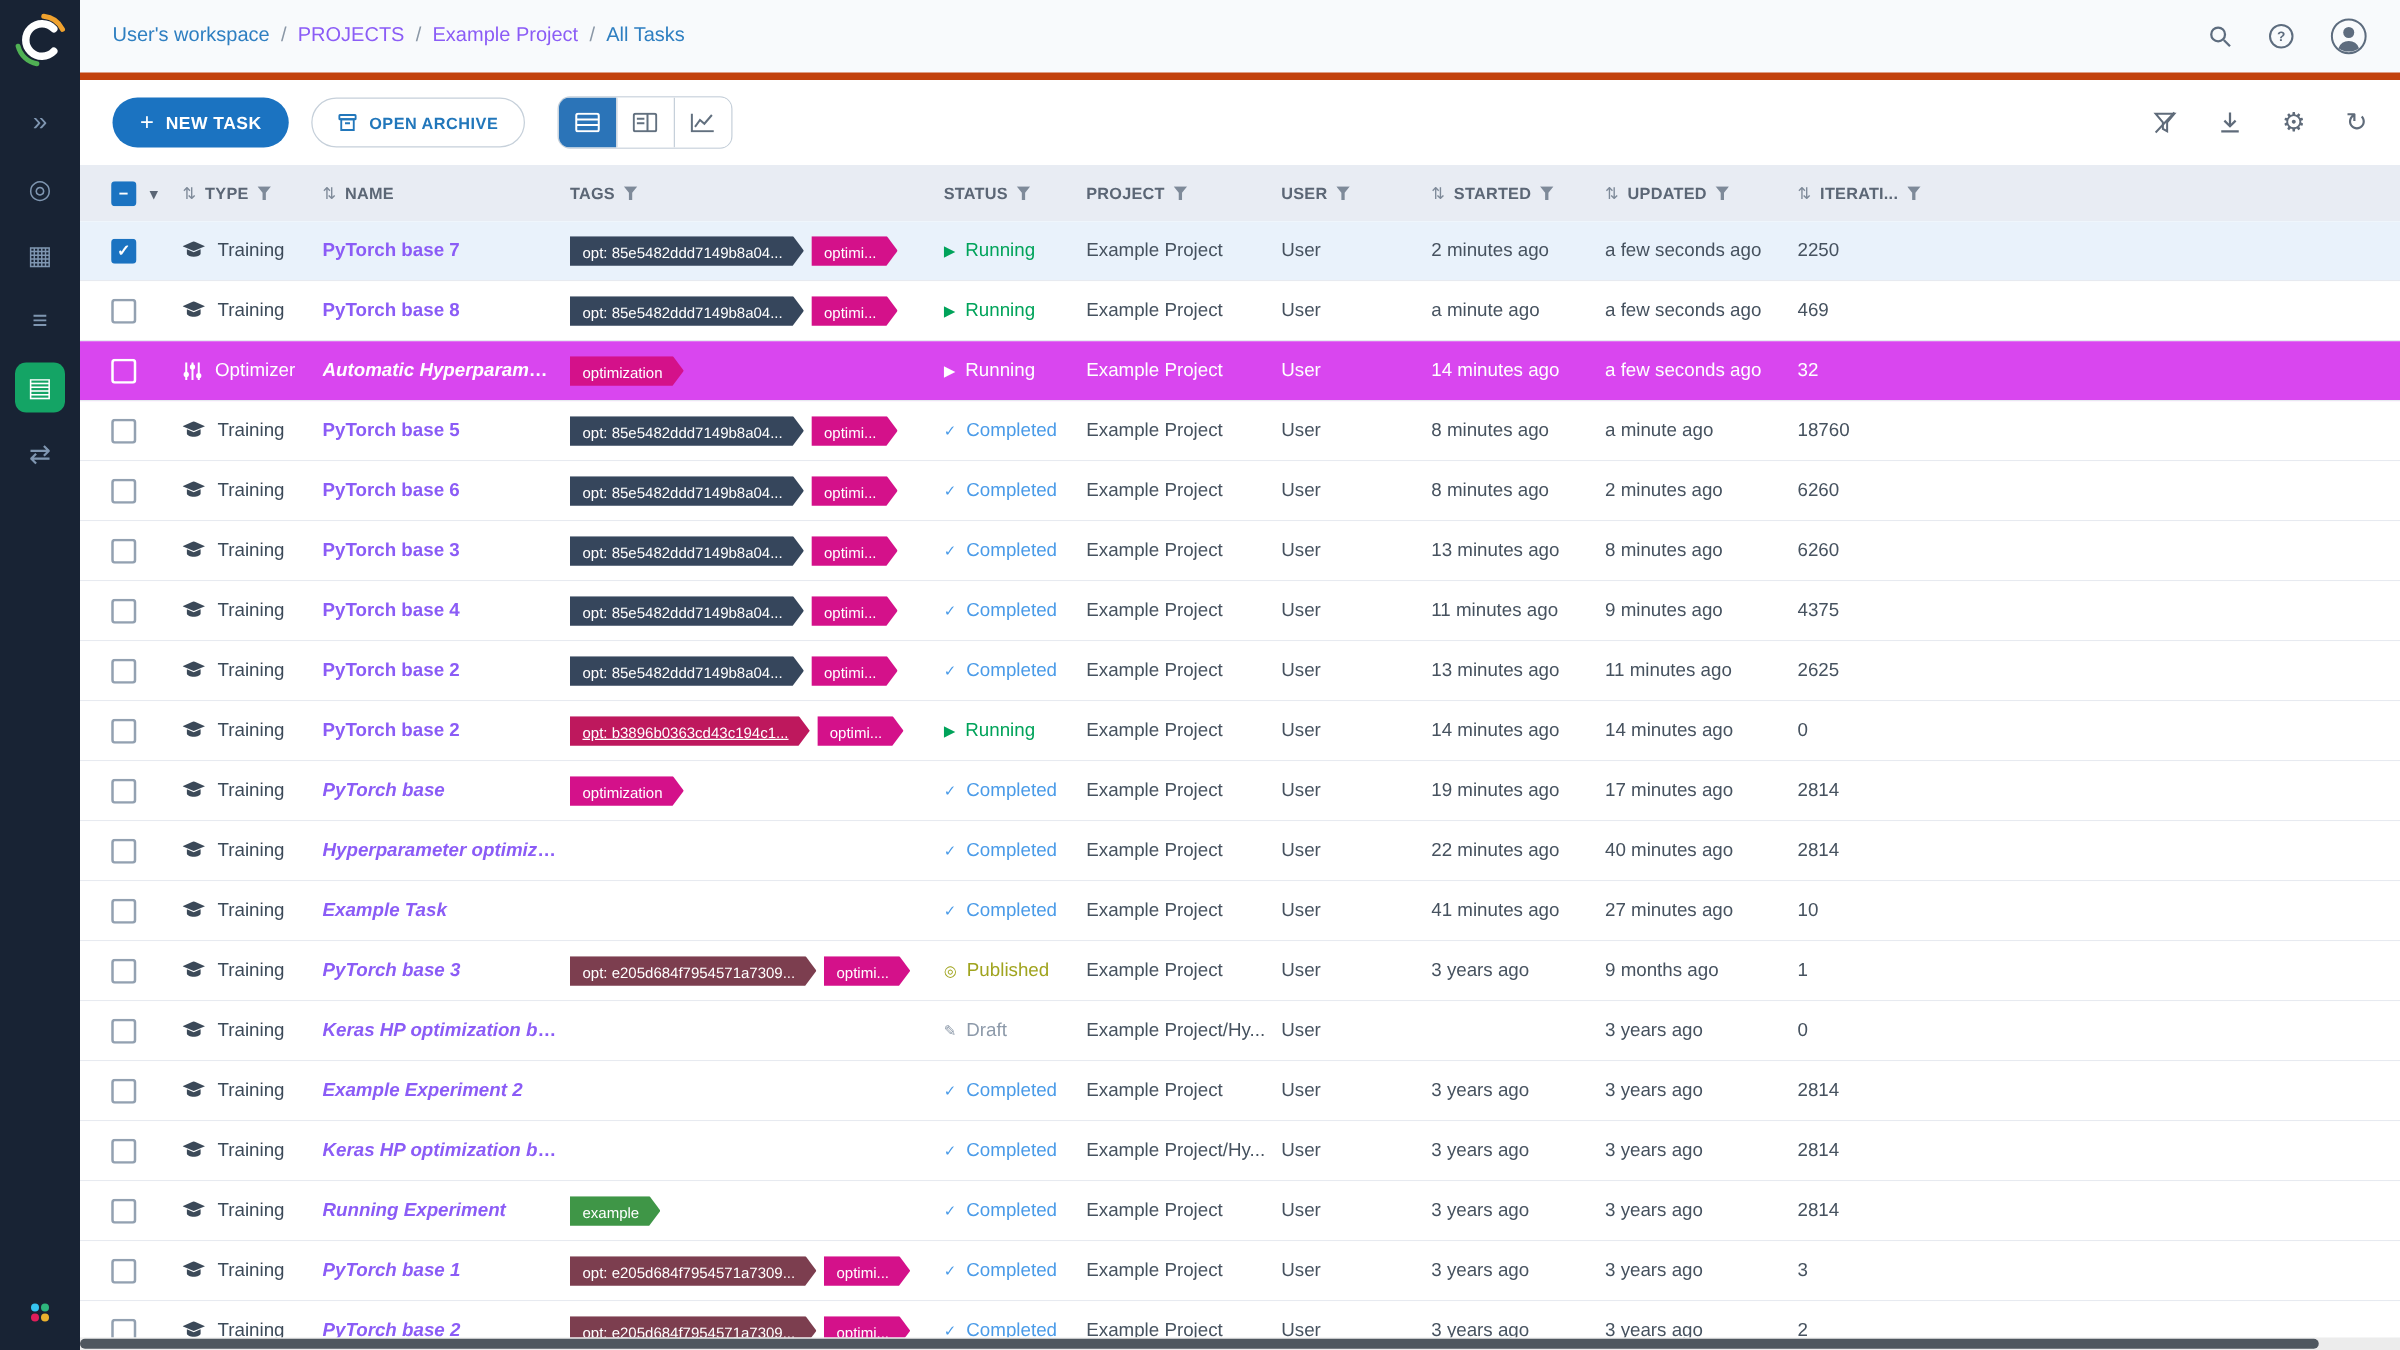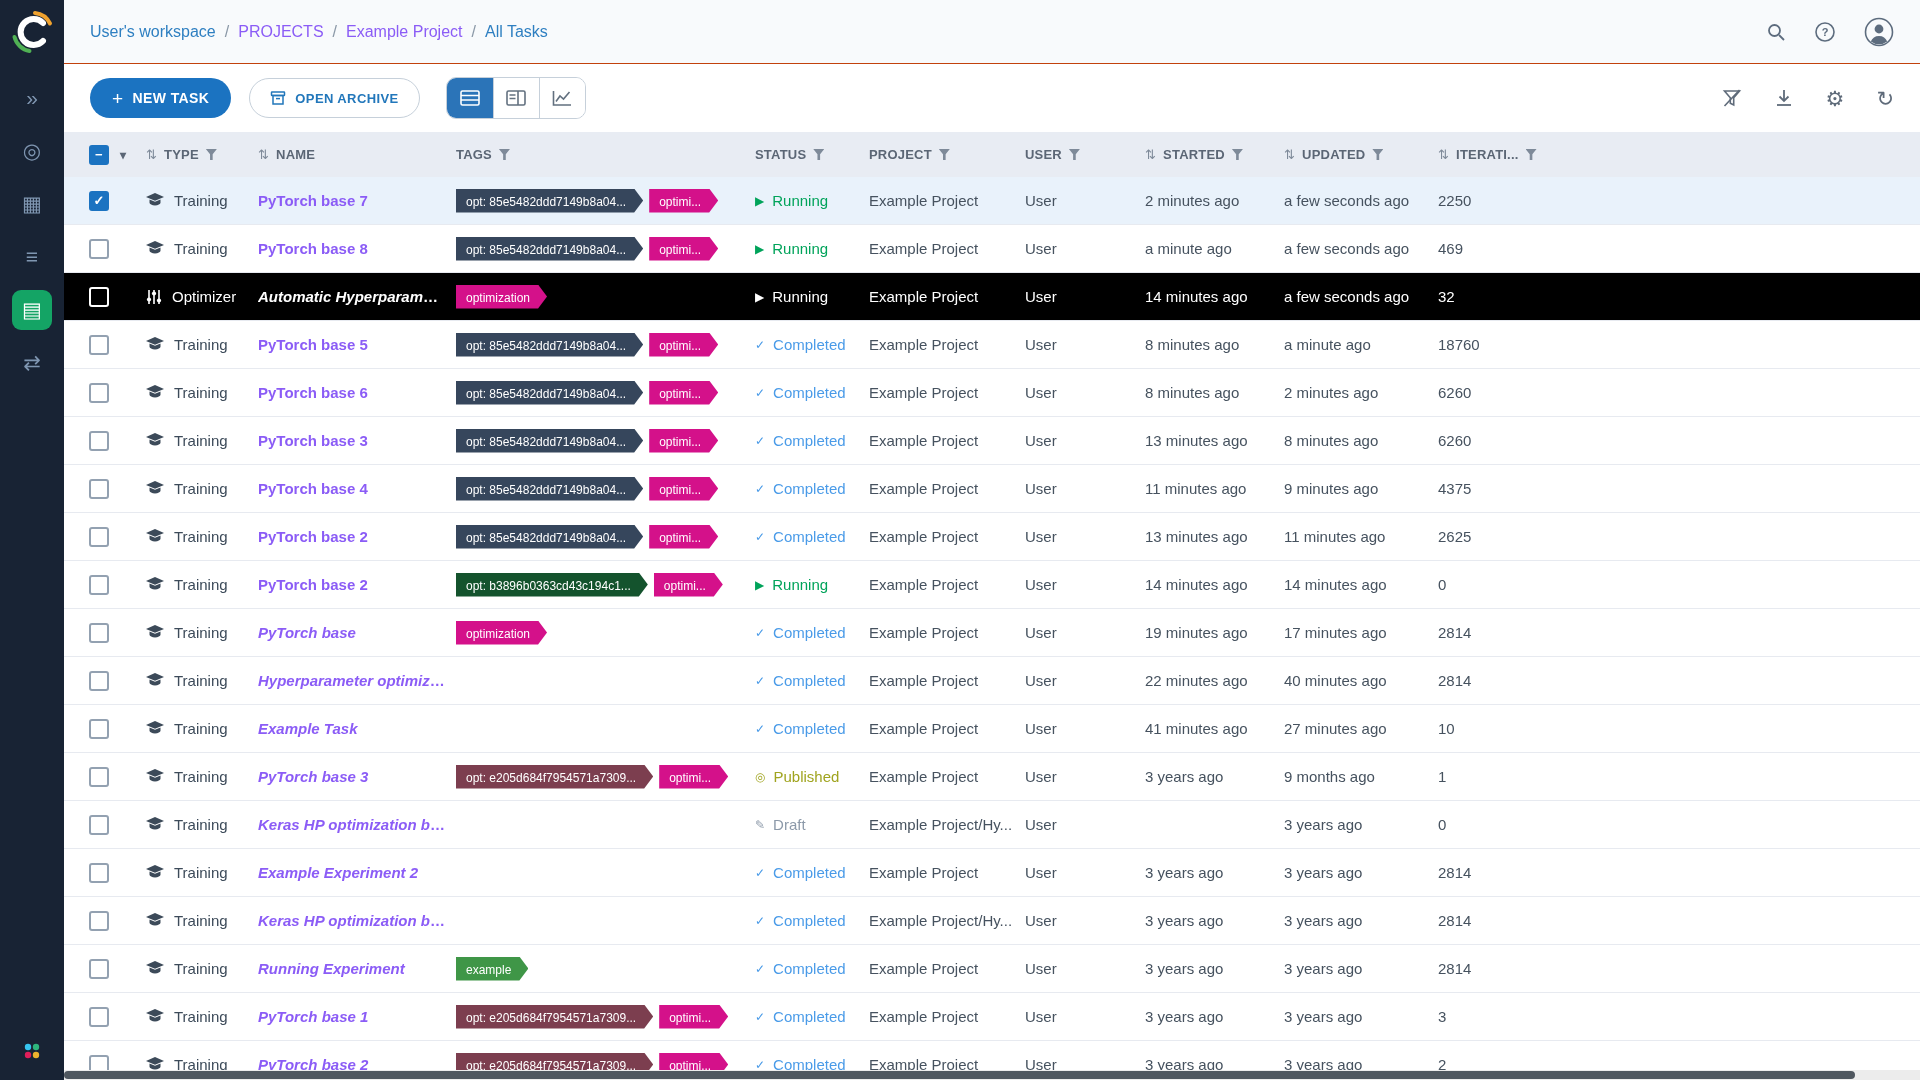--- a/index.html
+++ b/index.html
@@ -10,21 +10,21 @@
   .sidebar { width:64px; background:#182334; display:flex; flex-direction:column; align-items:center; padding:10px 0 14px; flex-shrink:0; }
   .logo { width:44px; height:44px; margin-bottom:24px; cursor:pointer; }
   .nav { display:flex; flex-direction:column; gap:13px; align-items:center; }
   .nav-item { width:40px; height:40px; border-radius:9px; display:flex; align-items:center; justify-content:center; color:#7f96b1; font-size:21px; cursor:pointer; }
   .nav-item.active { background:#14a465; color:#fff; }
   .slack { margin-top:auto; cursor:pointer; }
 
   
   .main { flex:1; display:flex; flex-direction:column; min-width:0; background:#fff; }
 
-  .topbar { height:64px; background:#f8fafc; border-bottom:1px solid #c2410c; display:flex; align-items:center; padding:0 26px; position:relative; flex-shrink:0; }
+  .topbar { height:64px; background:#f8fafc; border-bottom:6px solid #c2410c; display:flex; align-items:center; padding:0 26px; position:relative; flex-shrink:0; }
   .crumbs { display:flex; align-items:center; gap:9px; font-size:16px; white-space:nowrap; }
   .crumb.link { color:#2e7fc1; cursor:pointer; }
   .crumb.plain { color:#8b5cf6; }
   .crumb-sep { color:#8a97a6; }
   .tabs { position:absolute; left:50%; transform:translateX(-50%); height:100%; display:flex; gap:6px; }
   .tab { display:flex; align-items:center; padding:0 24px; font-size:14px; font-weight:700; letter-spacing:.5px; color:#8c99a9; position:relative; cursor:pointer; }
   .tab.active { color:#3c4a59; }
   .tab.active::after { content:""; position:absolute; left:10px; right:10px; bottom:0; height:3px; background:#2e7fc1; }
   .top-icons { margin-left:auto; display:flex; align-items:center; gap:28px; color:#5d6c7e; }
   .top-icons > span { display:flex; cursor:pointer; }
@@ -46,21 +46,21 @@
   .grid-cols { display:grid; grid-template-columns:82px 112px 198px 299px 114px 156px 120px 139px 154px minmax(0,1fr); align-items:center; }
   .thead { height:45px; background:#e8ecf3; color:#5b6675; font-size:13px; font-weight:700; flex-shrink:0; letter-spacing:.2px; }
   .th { display:flex; align-items:center; gap:7px; padding-right:8px; white-space:nowrap; overflow:hidden; }
   .sort { font-size:13px; color:#7e8a99; font-weight:400; cursor:pointer; }
   .funnel { width:11px; height:11px; background:#7e8a99; clip-path:polygon(0 0,100% 0,62% 48%,62% 100%,38% 100%,38% 48%); flex-shrink:0; cursor:pointer; }
   .caret { color:#5b6675; font-size:12px; margin-left:4px; cursor:pointer; }
 
   .tbody { flex:1; overflow:hidden; }
   .tr { height:48px; border-bottom:1px solid #e7eaf0; background:#fff; font-size:15px; color:#46525f; cursor:pointer; }
   .tr.checked { background:#e9f2fb; }
-  .tr.selected { background:#000000; color:#fff; }
+  .tr.selected { background:#d946ef; color:#fff; }
   .td { overflow:hidden; text-overflow:ellipsis; white-space:nowrap; padding-right:10px; }
 
   .c-sel { padding-left:25px; display:flex; align-items:center; }
   .cb { width:20px; height:20px; border:2px solid #93a1b1; border-radius:3px; display:inline-flex; align-items:center; justify-content:center; background:#fff; color:#fff; font-size:13px; font-weight:700; flex-shrink:0; cursor:pointer; }
   .cb.on { background:#1b73c1; border-color:#1b73c1; }
   .cb.on::after { content:"✓"; }
   .head-cb { background:#1b73c1; border-color:#1b73c1; }
   .head-cb::after { content:"−"; }
   .tr.selected .cb { background:transparent; border-color:#fff; }
 
@@ -491,21 +491,21 @@
       <span class="type-ico">
                 <svg width="18" height="15" viewBox="0 0 18 15" fill="currentColor">
                   <path d="M9 0 18 3.9 9 7.8 0 3.9Z"></path>
                   <path d="M3.5 6.4v3.4c0 1.5 2.5 2.6 5.5 2.6s5.5-1.1 5.5-2.6V6.4L9 8.8Z"></path>
                 </svg>
               </span>
       <span>Training</span>
     </div>
     <div class="td c-name"><span class="nm">PyTorch base 2</span></div>
     <div class="td c-tags">
-              <span class="tag" style="background: #14532d;">opt: b3896b0363cd43c194c1...</span>
+              <span class="tag" style="background: #be185d; text-decoration: underline;">opt: b3896b0363cd43c194c1...</span>
               <span class="tag" style="background: rgb(212, 17, 138);">optimi...</span>
             </div>
     <div class="td c-status st-running">
       <span class="st-ico">▶</span>
       <span>Running</span>
     </div>
     <div class="td">Example Project</div>
     <div class="td">User</div>
     <div class="td">14 minutes ago</div>
     <div class="td">14 minutes ago</div>

